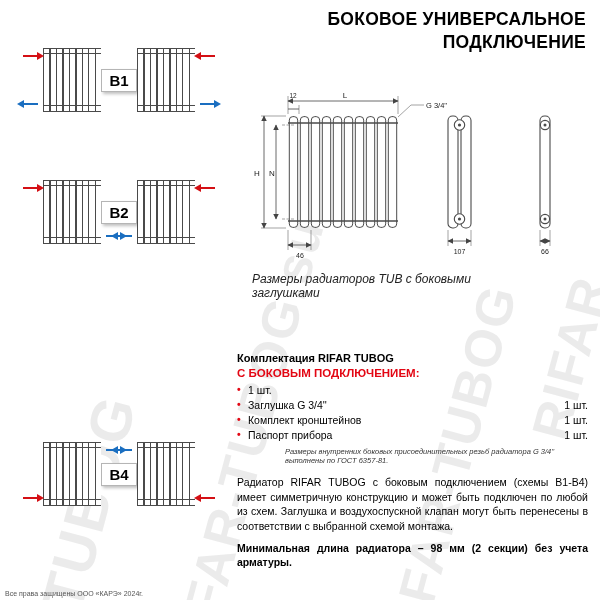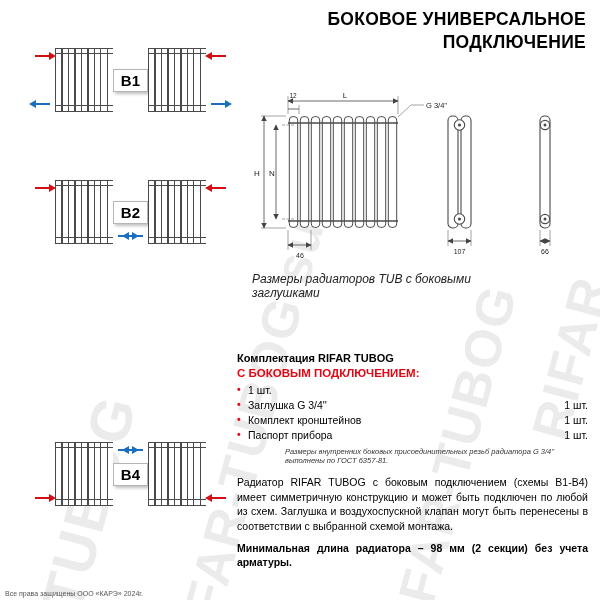--- a/index.html
+++ b/index.html
@@ -19,21 +19,21 @@
   .wm3{left:372px;top:648px;font-size:52px;transform:rotate(-75deg);}
   .wm4{left:520px;top:430px;font-size:52px;transform:rotate(-75deg);}
   
   .title{
     position:absolute;top:8px;right:14px;z-index:3;text-align:right;
     font-weight:700;font-size:17.5px;line-height:1.3;letter-spacing:.3px;color:#000;
   }
   
   .scheme-row{
     position:absolute;left:12px;width:214px;display:flex;align-items:center;
-    justify-content:flex-end;padding:0 20px;box-sizing:border-box;z-index:2;
+    justify-content:center;padding:0 20px;box-sizing:border-box;z-index:2;
   }
   .row-b1{top:48px;}  .row-b2{top:180px;}  .row-b3{top:312px;}  .row-b4{top:442px;}
   .rad-wrap{position:relative;width:58px;height:64px;}
   .rad{
     width:58px;height:64px;
     background:
       linear-gradient(#4a4a4a,#4a4a4a) 0 4px/100% 1.3px no-repeat,
       linear-gradient(#4a4a4a,#4a4a4a) 0 calc(100% - 5px)/100% 1.3px no-repeat,
       repeating-linear-gradient(90deg,#4a4a4a 0 1.3px,#fff 1.3px 6.45px);
     border-top:1px solid #4a4a4a;border-bottom:1px solid #4a4a4a;box-sizing:border-box;

